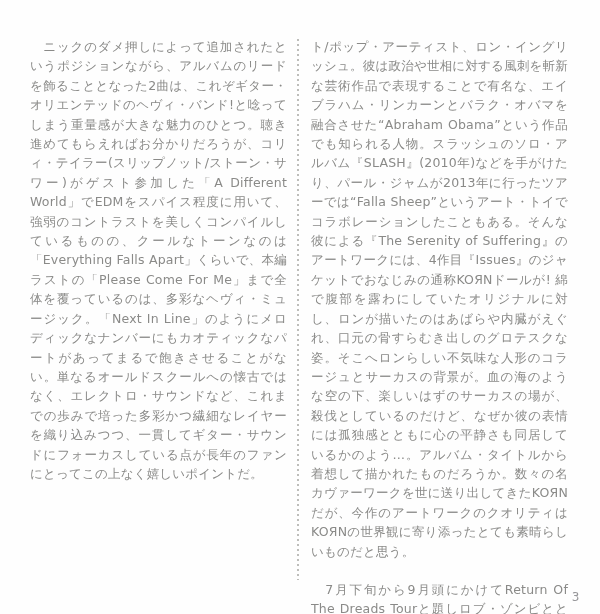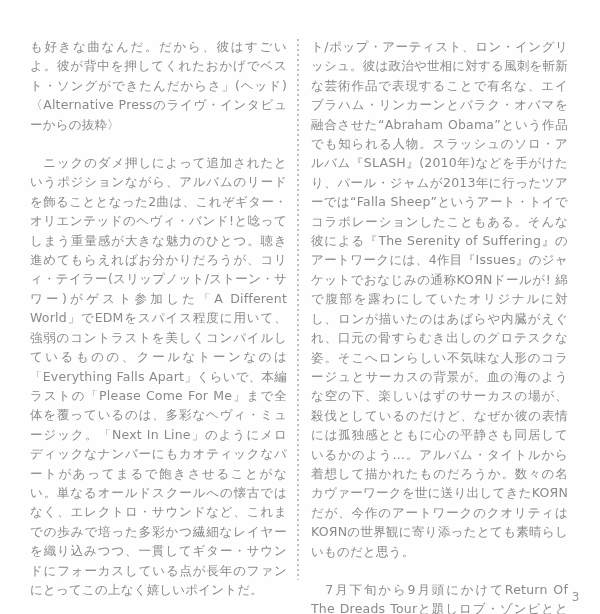--- a/index.html
+++ b/index.html
@@ -57,21 +57,20 @@
     letter-spacing: 0.5px;
   }
 </style>
 </head>
 <body>
 
 <div class="page">
   <div class="columns">
 
     <div class="col">
-      <p>も好きな曲なんだ。だから、彼はすごいよ。彼が背中を押してくれたおかげでベスト・ソングができたんだからさ」(ヘッド)〈Alternative Pressのライヴ・インタビューからの抜粋〉</p>
       <p>　ニックのダメ押しによって追加されたというポジションながら、アルバムのリードを飾ることとなった2曲は、これぞギター・オリエンテッドのヘヴィ・バンド!と唸ってしまう重量感が大きな魅力のひとつ。聴き進めてもらえればお分かりだろうが、コリィ・テイラー(スリップノット/ストーン・サワー)がゲスト参加した「A Different World」でEDMをスパイス程度に用いて、強弱のコントラストを美しくコンパイルしているものの、クールなトーンなのは「Everything Falls Apart」くらいで、本編ラストの「Please Come For Me」まで全体を覆っているのは、多彩なヘヴィ・ミュージック。「Next In Line」のようにメロディックなナンバーにもカオティックなパートがあってまるで飽きさせることがない。単なるオールドスクールへの懐古ではなく、エレクトロ・サウンドなど、これまでの歩みで培った多彩かつ繊細なレイヤーを織り込みつつ、一貫してギター・サウンドにフォーカスしている点が長年のファンにとってこの上なく嬉しいポイントだ。</p>
 
     </div>
 
     <div class="divider"></div>
 
     <div class="col">
       <p>ト/ポップ・アーティスト、ロン・イングリッシュ。彼は政治や世相に対する風刺を斬新な芸術作品で表現することで有名な、エイブラハム・リンカーンとバラク・オバマを融合させた“Abraham Obama”という作品でも知られる人物。スラッシュのソロ・アルバム『SLASH』(2010年)などを手がけたり、パール・ジャムが2013年に行ったツアーでは“Falla Sheep”というアート・トイでコラボレーションしたこともある。そんな彼による『The Serenity of Suffering』のアートワークには、4作目『Issues』のジャケットでおなじみの通称KOЯNドールが! 綿で腹部を露わにしていたオリジナルに対し、ロンが描いたのはあばらや内臓がえぐれ、口元の骨すらむき出しのグロテスクな姿。そこへロンらしい不気味な人形のコラージュとサーカスの背景が。血の海のような空の下、楽しいはずのサーカスの場が、殺伐としているのだけど、なぜか彼の表情には孤独感とともに心の平静さも同居しているかのよう…。アルバム・タイトルから着想して描かれたものだろうか。数々の名カヴァーワークを世に送り出してきたKOЯNだが、今作のアートワークのクオリティはKOЯNの世界観に寄り添ったとても素晴らしいものだと思う。</p>
       <p>　7月下旬から9月頭にかけてReturn Of The Dreads Tourと題しロブ・ゾンビとともに全米をサーキットしたKOЯN。7月24</p>
     </div>

